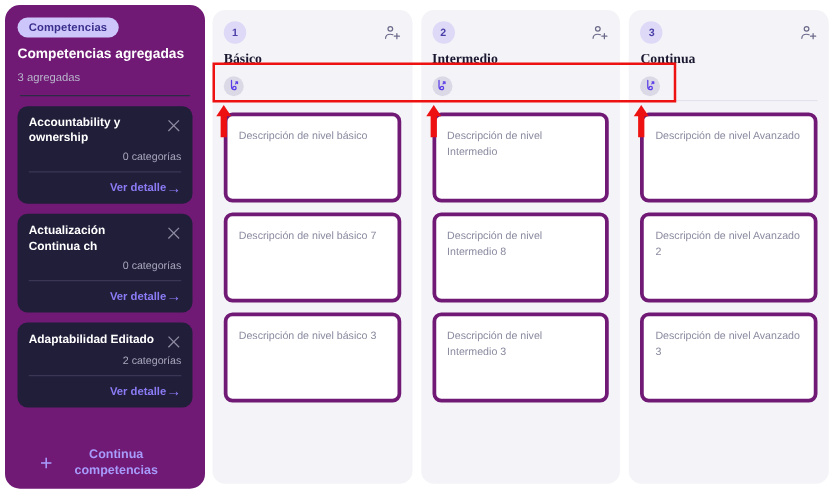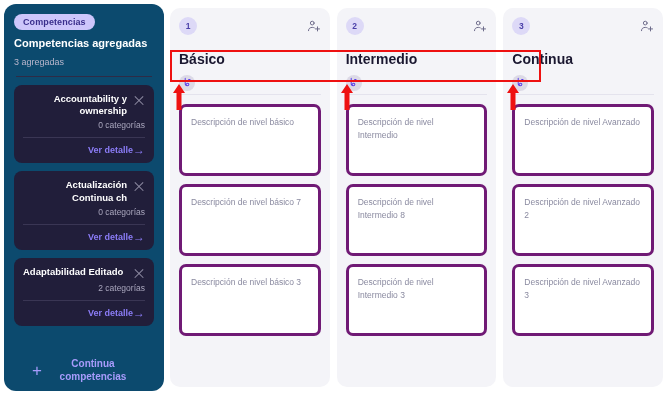--- a/index.html
+++ b/index.html
@@ -15,21 +15,21 @@
     background: #ffffff;
     display: flex;
     padding: 4px 4px 4px 4px;
     gap: 6px;
   }
 
   
   .sidebar {
     width: 160px;
     flex: 0 0 160px;
-    background: #0c4a6e;
+    background: #701a75;
     border-radius: 12px;
     padding: 10px 10px 8px 10px;
     display: flex;
     flex-direction: column;
     color: #ffffff;
     overflow: hidden;
   }
   .chip {
     display: inline-block;
     align-self: flex-start;
@@ -70,21 +70,20 @@
     align-items: flex-start;
     justify-content: space-between;
     gap: 6px;
   }
   .comp-name {
     font-size: 9.5px;
     font-weight: 700;
     color: #ffffff;
     line-height: 1.3;
     max-width: 104px;
-    text-align: right;
   }
   .close-x {
     width: 12px; height: 12px;
     flex: 0 0 12px;
     position: relative;
     margin-top: 2px;
     opacity: .65;
   }
   .close-x::before, .close-x::after {
     content: "";
@@ -162,24 +161,25 @@
     background: #ddd9f7;
     color: #4a3fa8;
     font-size: 8.5px;
     font-weight: 600;
     display: flex;
     align-items: center;
     justify-content: center;
   }
   .person-add-icon { color: #6c6a8a; display: block; }
   .col-title {
-    margin-top: 16px;
-    font-size: 14px;
+    margin-top: 6px;
+    font-size: 11px;
     font-weight: 700;
     color: #1a1730;
+    font-family: Liberation Serif, serif;
   }
   .sig-row {
     margin-top: 6px;
     height: 22px;
     display: flex;
     align-items: center;
     border-bottom: 1px solid #e4e3ed;
     padding-bottom: 2px;
   }
   .sig-avatar {

